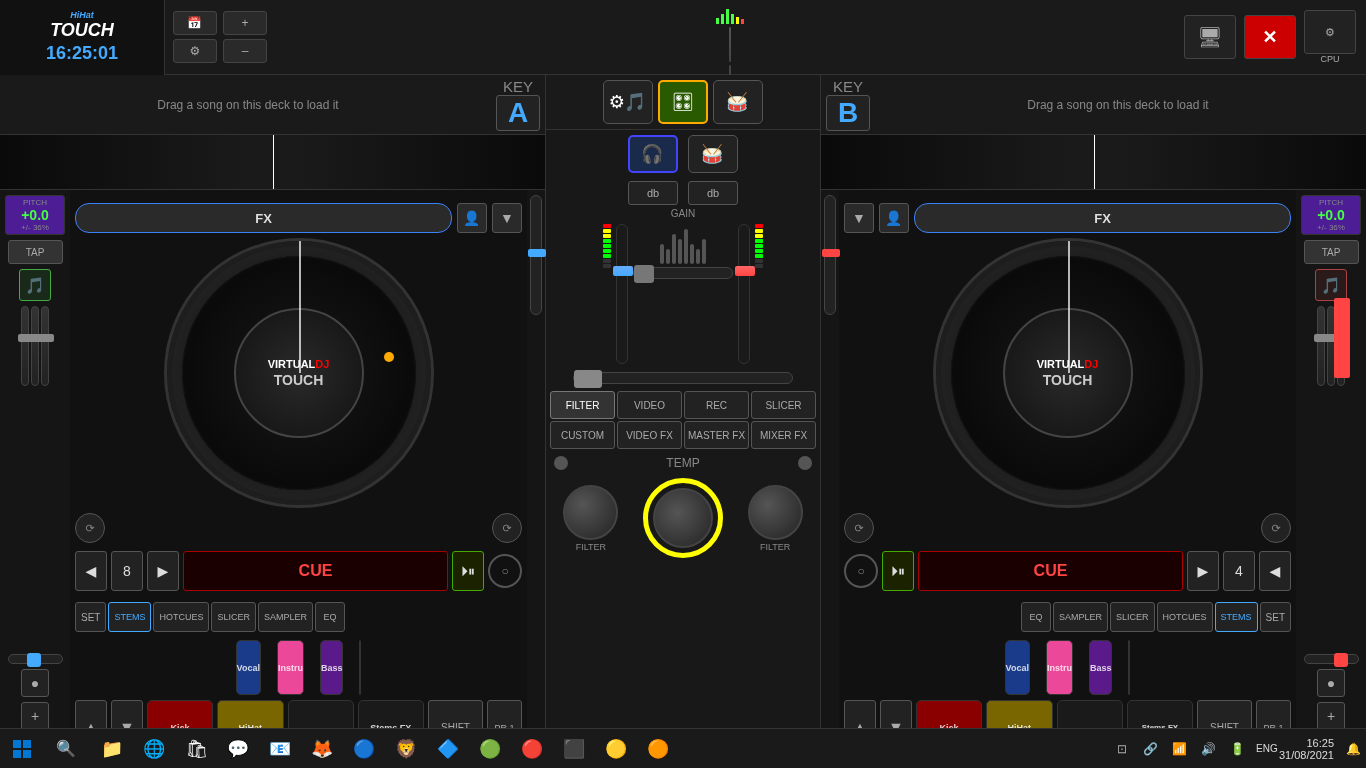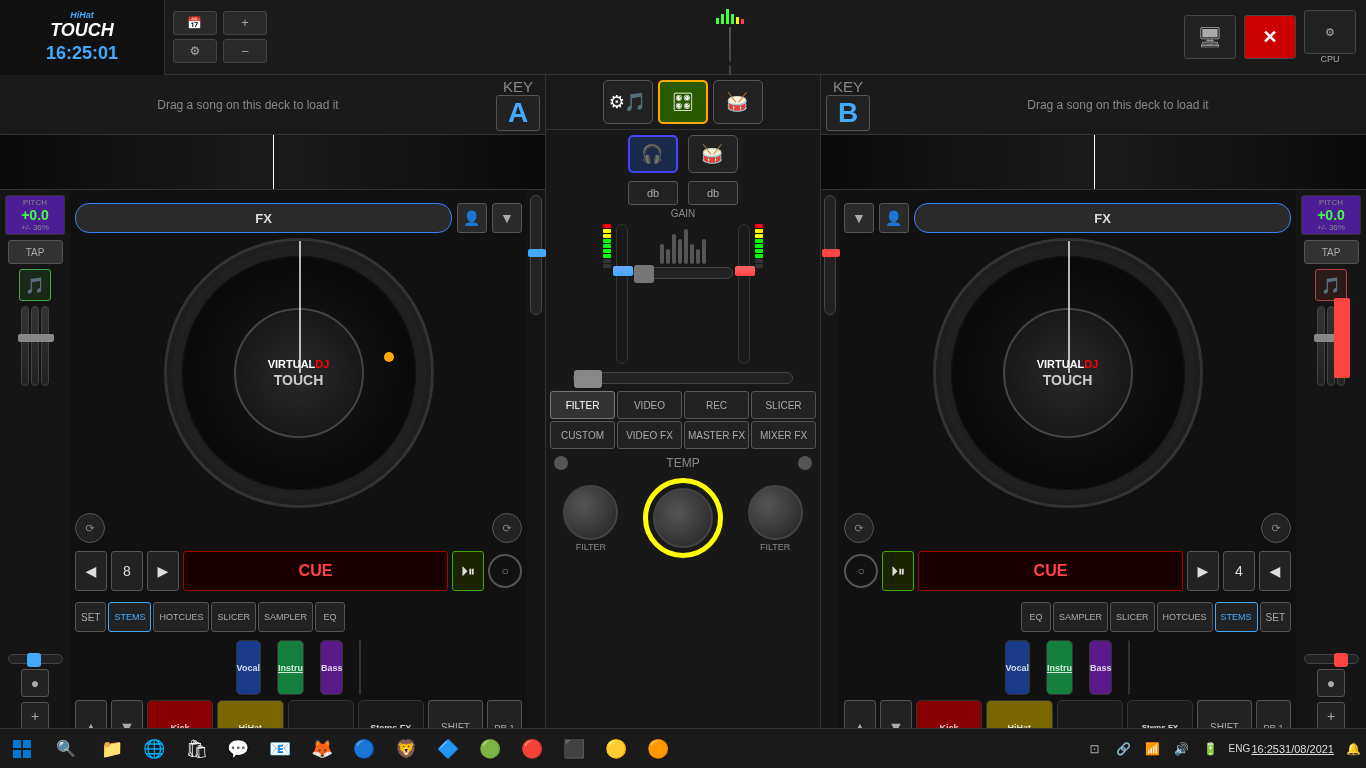--- a/index.html
+++ b/index.html
@@ -319,21 +319,21 @@
       flex: 1;
       height: 55px;
       border-radius: 5px;
       border: 1px solid #333;
       display: flex; align-items: center; justify-content: center;
       font-size: 9px; color: rgba(255,255,255,0.8);
       font-weight: bold; cursor: pointer;
     }
     .pad-dark { background: #1a1a1a; }
     .pad-blue { background: #1a3a8a; }
-    .pad-orange { background: #15803d; text-decoration: underline; }
+    .pad-orange { background: #ec4899; }
     .pad-purple { background: #5a1a8a; }
     .pad-red { background: #8a0000; }
     .pad-yellow { background: #7a6600; }
 
     .shift-btn {
       height: 55px; width: 55px;
       background: #222; border: 1px solid #555;
       border-radius: 3px; display: flex; align-items: center; justify-content: center;
       font-size: 10px; color: #aaa; cursor: pointer;
     }
@@ -435,26 +435,25 @@
       padding: 0 5px;
     }
     .taskbar-icon {
       width: 40px; height: 40px;
       display: flex; align-items: center; justify-content: center;
       cursor: pointer;
       border-radius: 3px;
     }
     .taskbar-right {
       display: flex;
-      flex-direction: row;
+      flex-direction: column;
       align-items: flex-end;
       padding-right: 8px;
       font-size: 11px;
       color: #ddd;
-      text-decoration: underline;
     }
     .taskbar-sys {
       display: flex;
       align-items: center;
       gap: 5px;
     }
     .sys-icon {
       width: 24px; height: 40px;
       display: flex; align-items: center; justify-content: center;
       font-size: 12px; color: #aaa; cursor: pointer;

